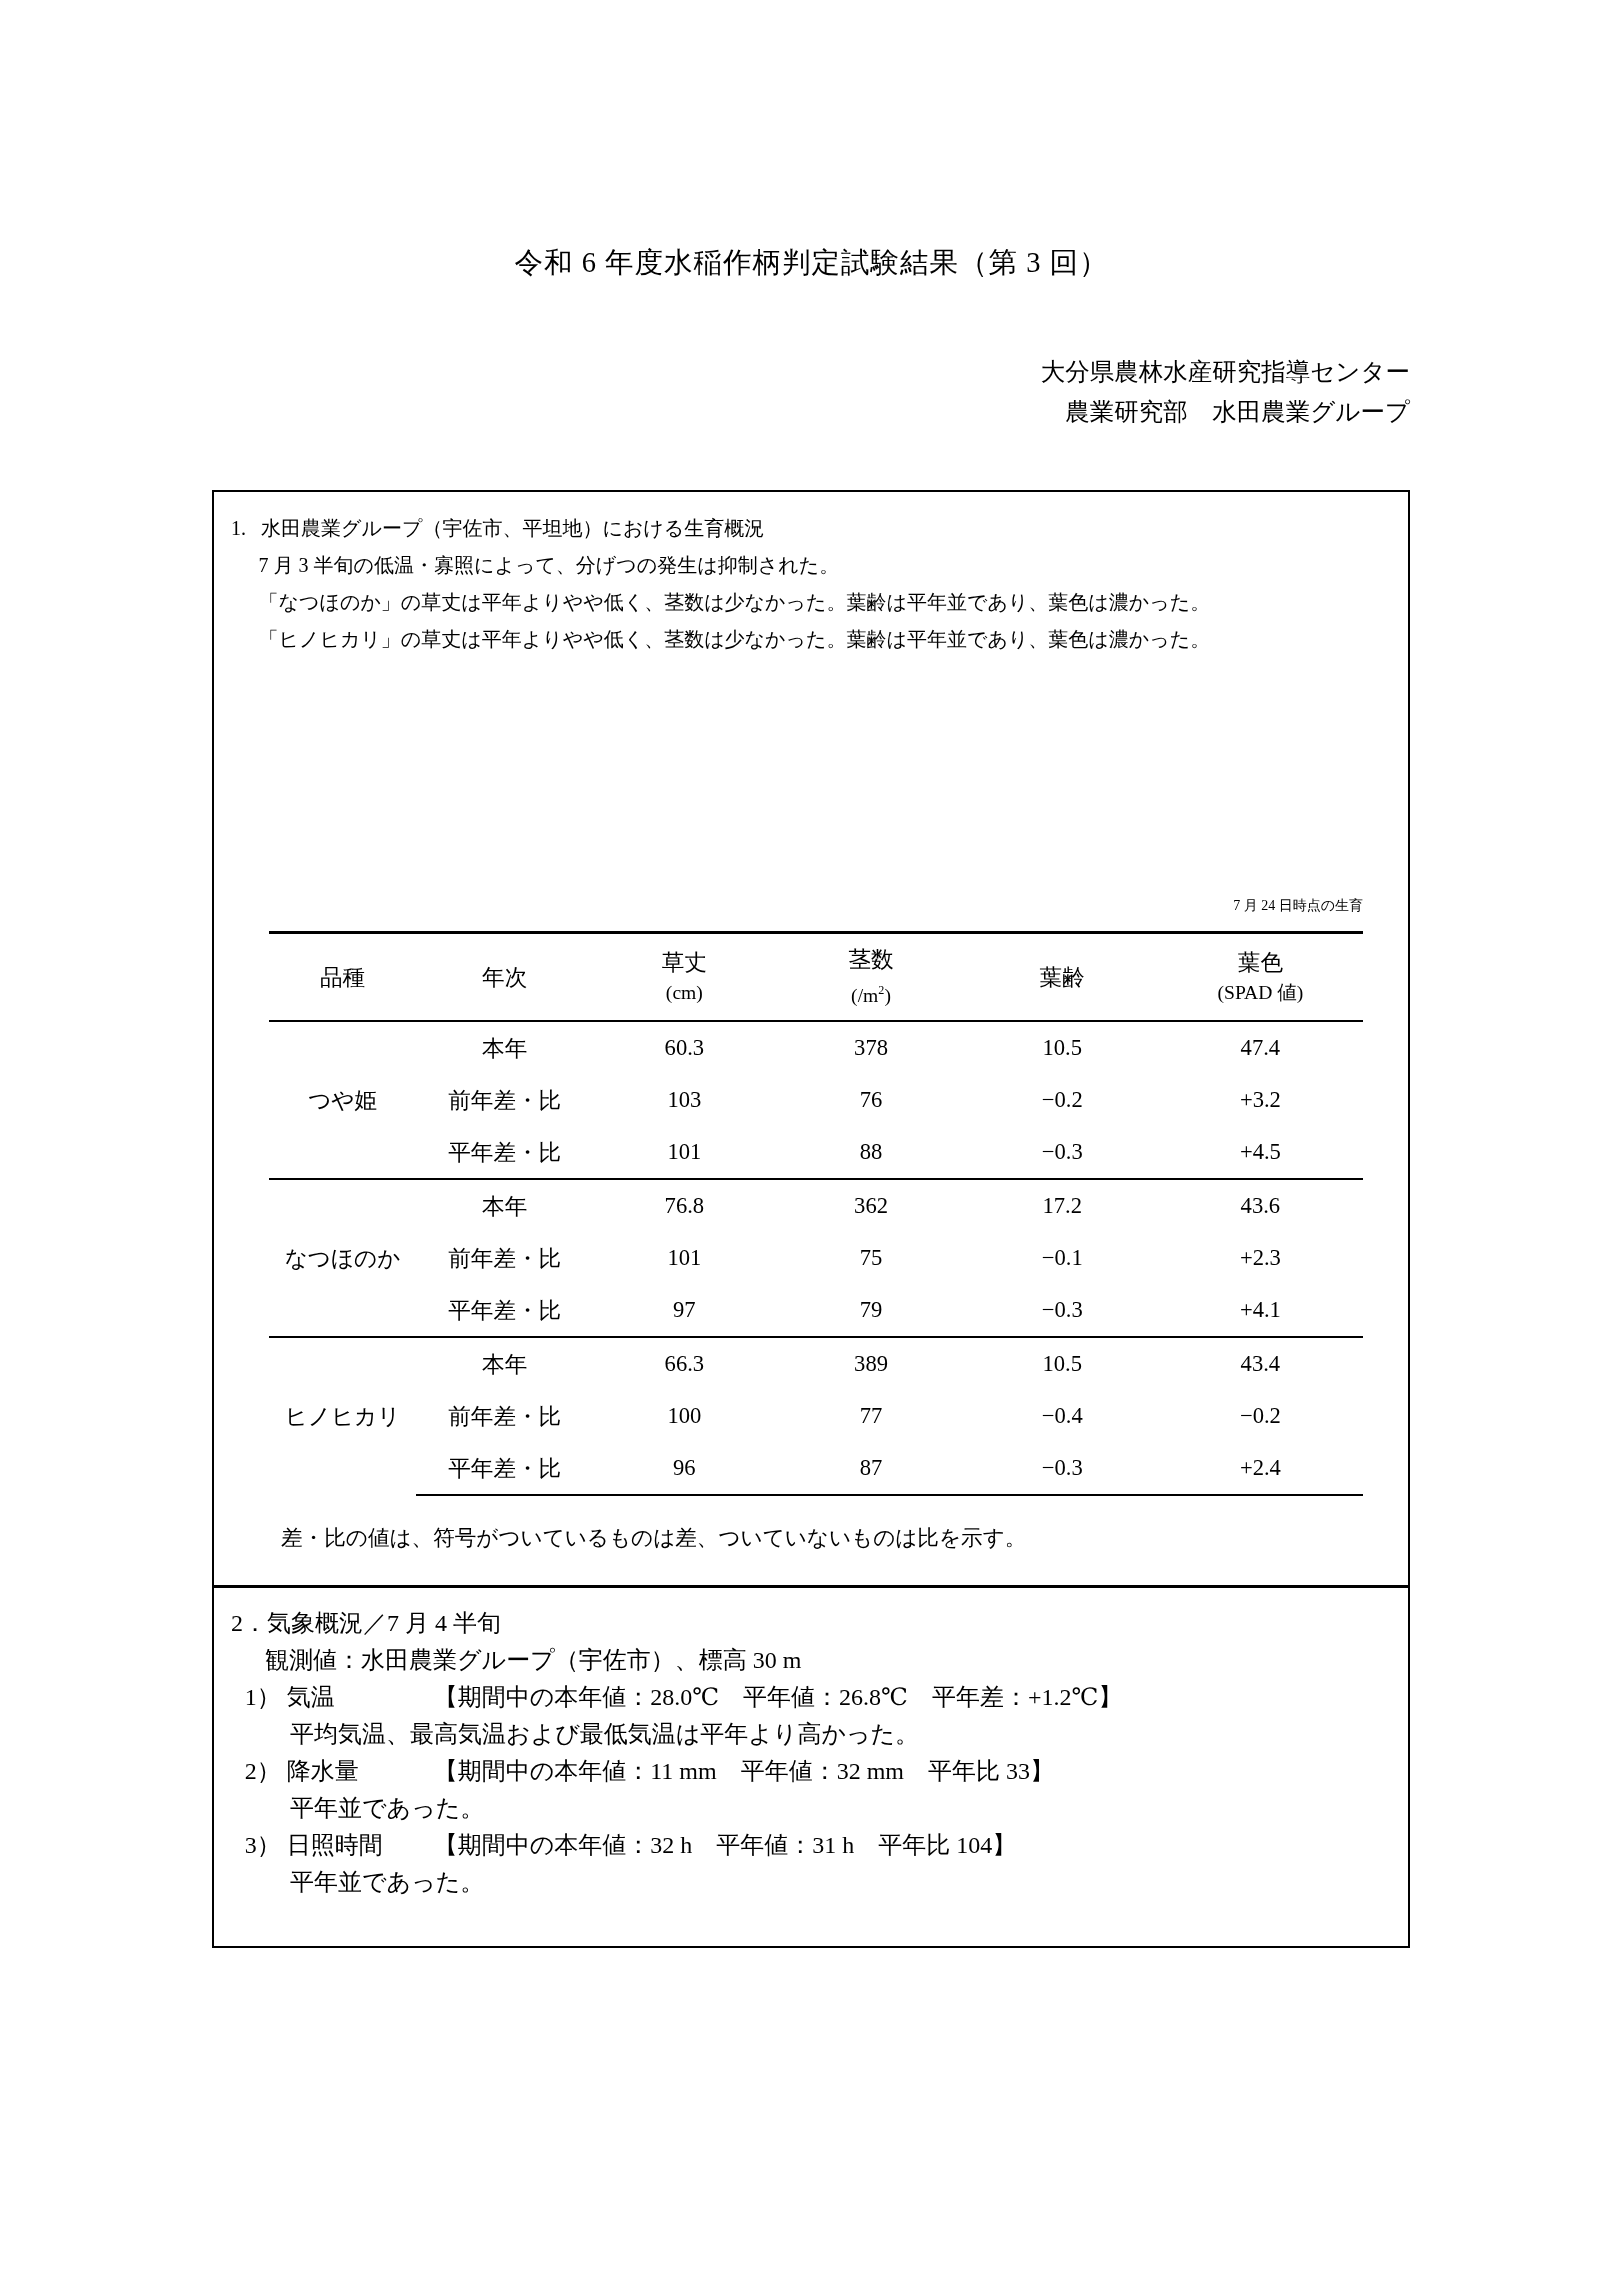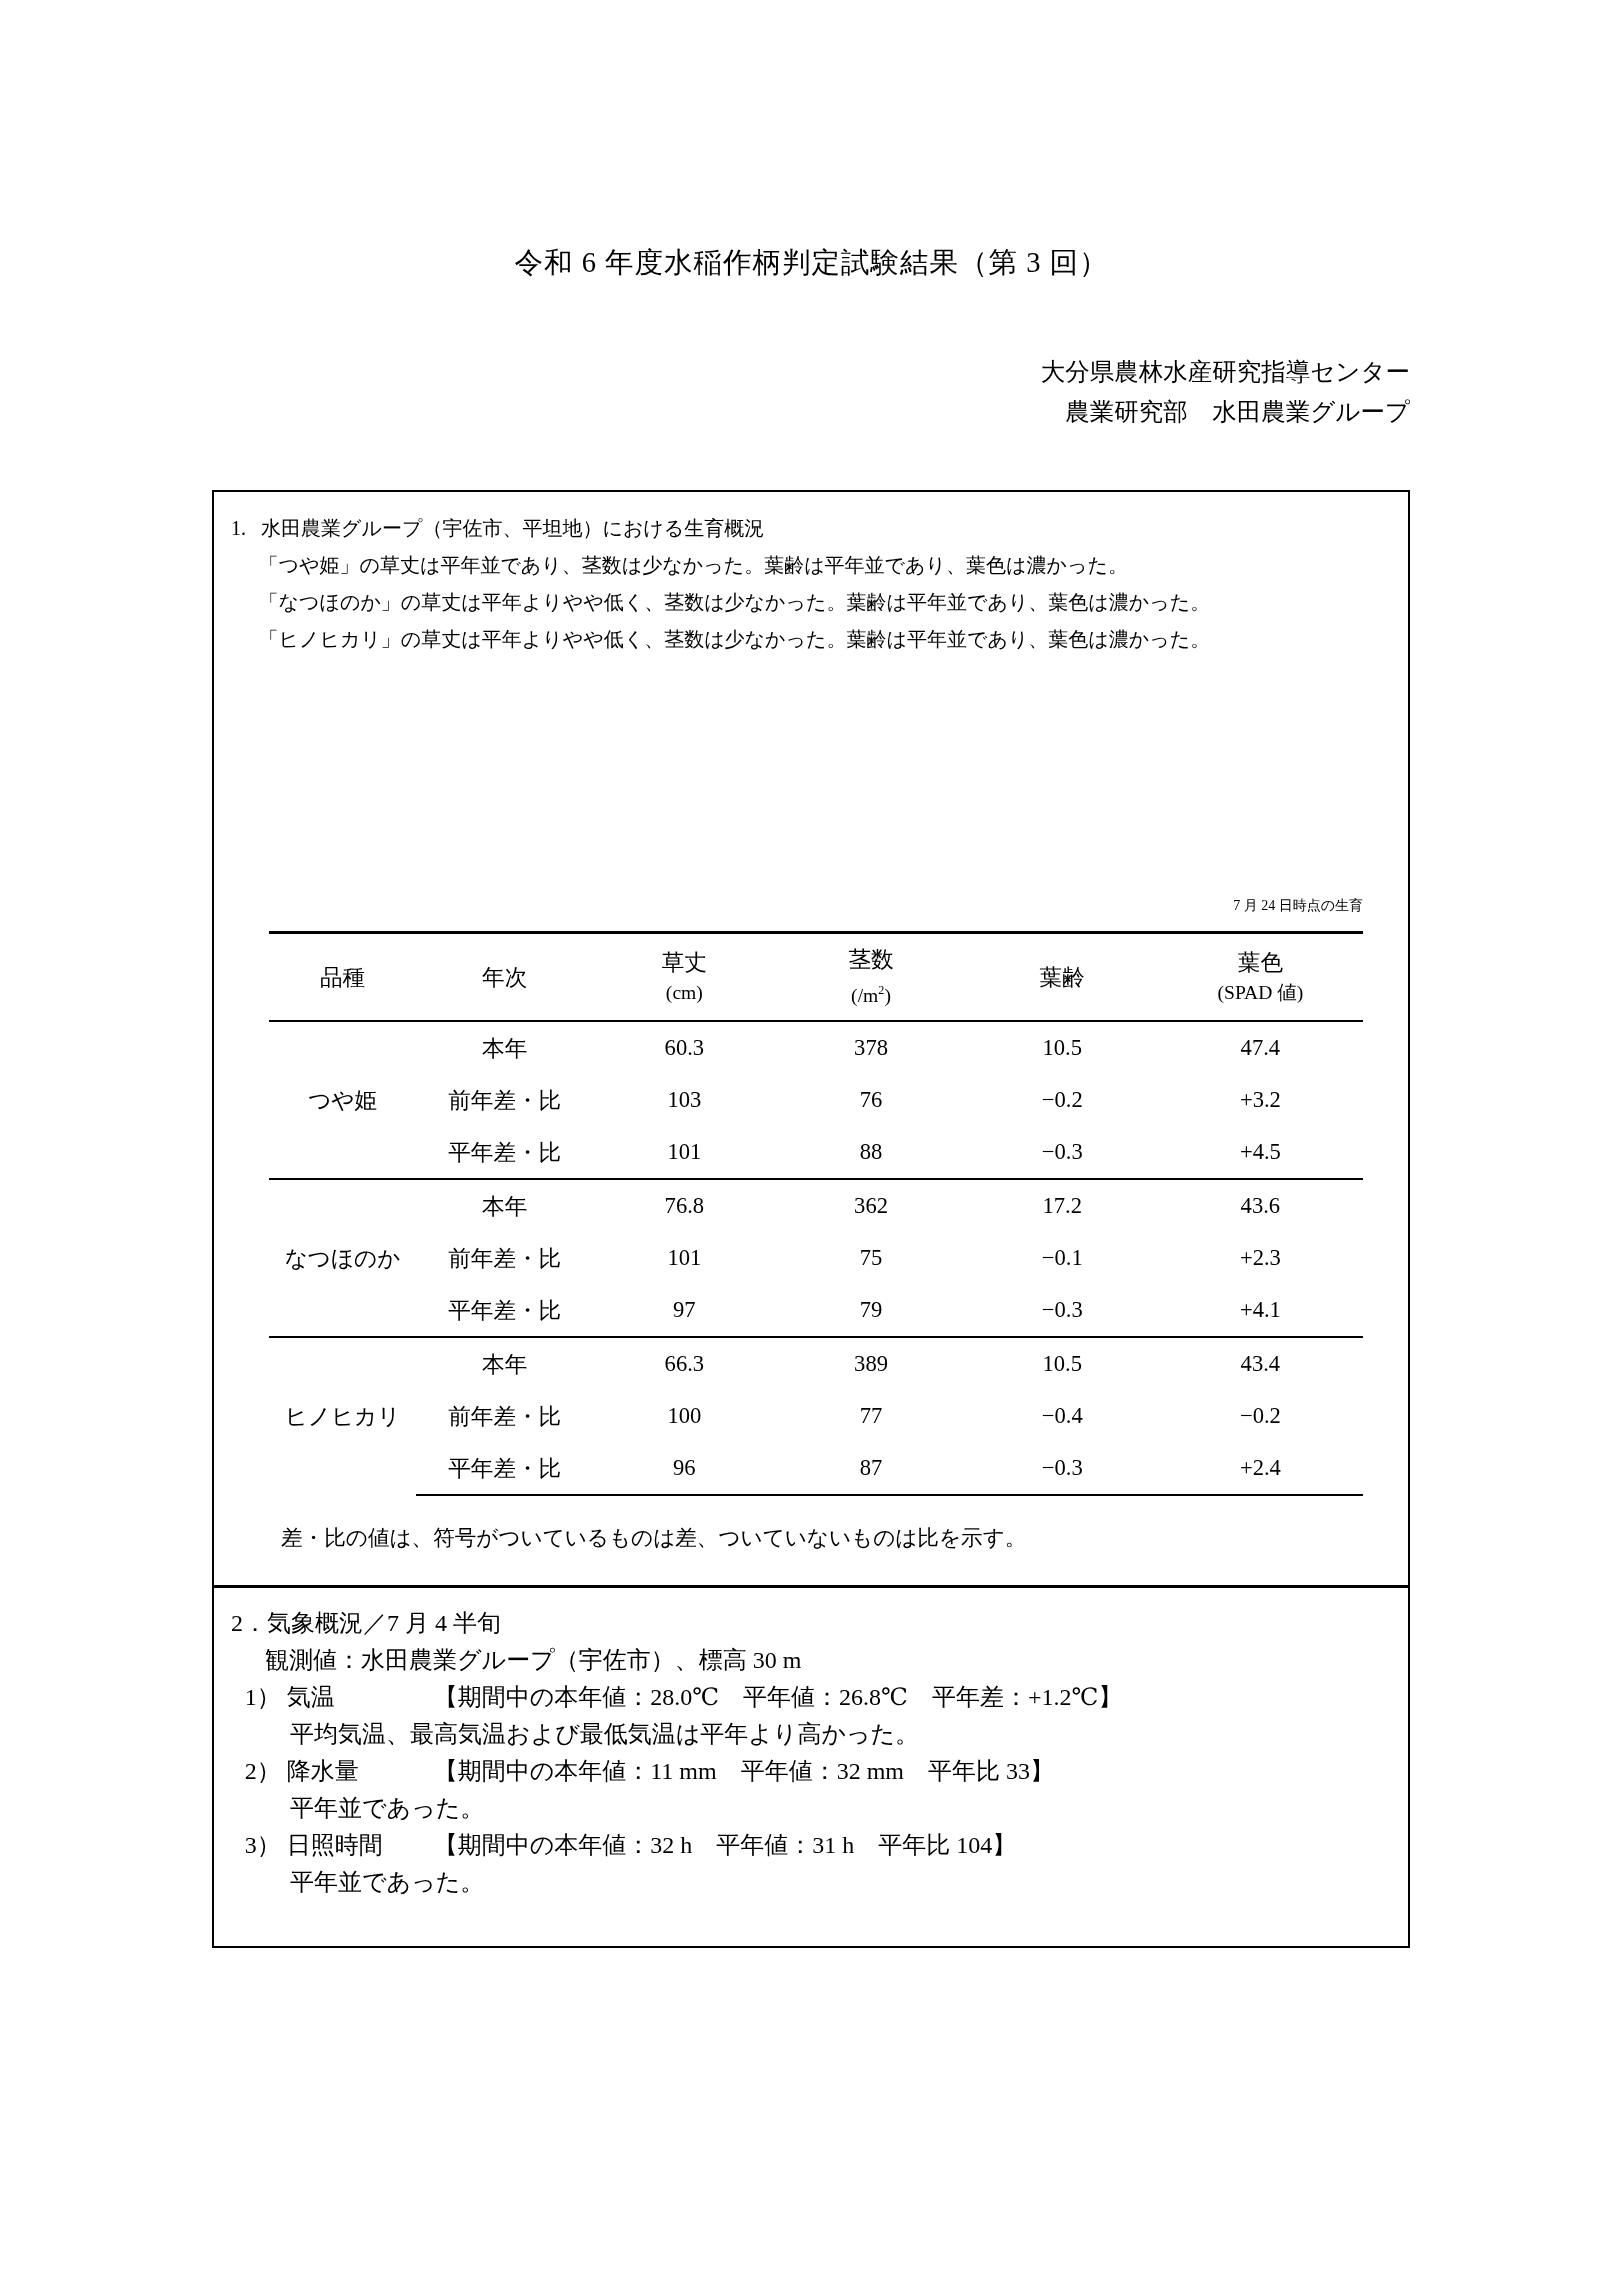--- a/index.html
+++ b/index.html
@@ -171,21 +171,21 @@
     <span class="header-line">農業研究部　水田農業グループ</span>
   </div>
 
   <div class="outer-box"></div>
   <div class="section-divider"></div>
 
   <div class="sec1">
     <p class="p-num-line">
       <span>1.</span>&nbsp;&nbsp;&nbsp;<span>水田農業グループ（宇佐市、平坦地）における生育概況</span>
     </p>
-    <p class="p-indent1">「つや姫」の草丈は平年並であり、茎数は少なかった。葉齢は平年並であり、葉色は濃かった。</p>
+    <p class="p-indent1">7 月 3 半旬の低温・寡照によって、分げつの発生は抑制された。</p>
     <p class="p-indent1">「なつほのか」の草丈は平年よりやや低く、茎数は少なかった。葉齢は平年並であり、葉色は濃かった。</p>
     <p class="p-indent1">「ヒノヒカリ」の草丈は平年よりやや低く、茎数は少なかった。葉齢は平年並であり、葉色は濃かった。</p>
   </div>
 
   <div class="tbl-caption">7 月 24 日時点の生育</div>
 
   <table class="growth-table">
     <colgroup>
       <col class="c-var">
         <col class="c-yr">

